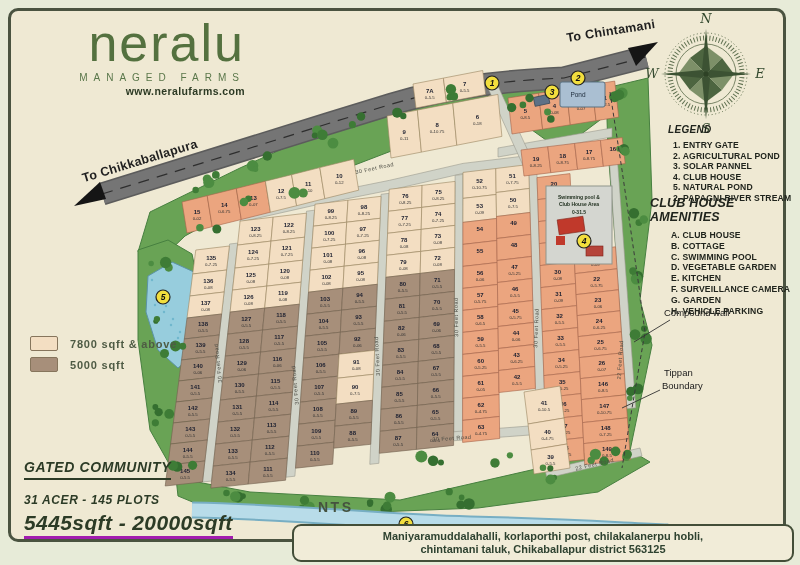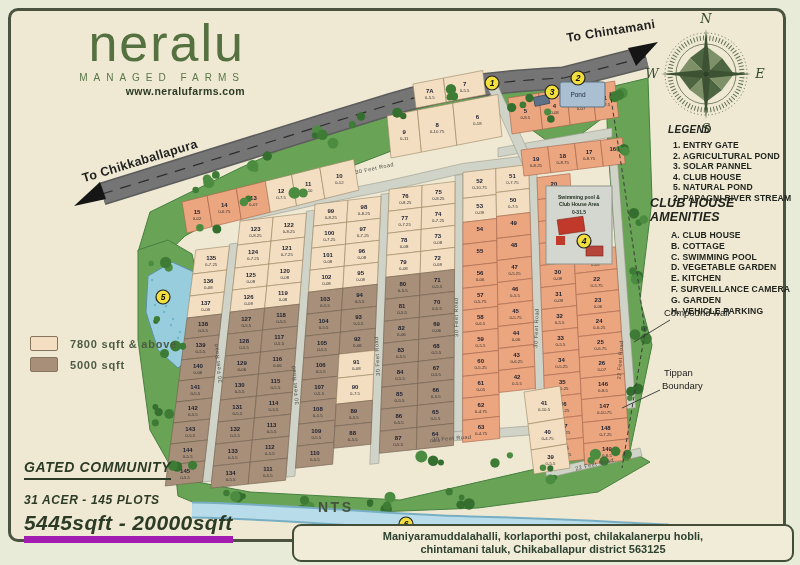--- a/index.html
+++ b/index.html
@@ -21,21 +21,21 @@
   .amenities .item{font-size:8.6px;font-weight:bold;line-height:10.8px;letter-spacing:.15px;padding-left:21px;white-space:nowrap;}
   .colorkey{left:30px;top:334px;}
   .colorkey .row{margin-bottom:7px;height:14px;}
   .colorkey .sw{display:inline-block;width:26px;height:13px;border:1px solid #86755c;border-radius:2px;vertical-align:middle;}
   .colorkey .lb{display:inline-block;margin-left:12px;font-size:11px;color:#4e5b44;letter-spacing:.8px;vertical-align:middle;font-weight:600;}
   .community{left:24px;top:458px;color:#2c3b26;}
   .gc-title{display:inline-block;font-style:italic;font-weight:800;font-size:14px;letter-spacing:.6px;
             border-bottom:2px solid #2c3b26;padding-bottom:3px;margin-bottom:13px;}
   .gc-line1{font-style:italic;font-weight:800;font-size:12px;letter-spacing:.6px;margin-bottom:4px;}
   .gc-line2{display:inline-block;font-style:italic;font-weight:800;font-size:21px;letter-spacing:.4px;
-            border-bottom:7px solid #a21caf;padding-bottom:1px;}
+            border-bottom:3px solid #a21caf;padding-bottom:1px;}
   .addressbox{left:292px;top:524px;width:502px;height:38px;border:2.5px solid #434e38;border-radius:9px;
               background:#f1ecd8;box-sizing:border-box;display:flex;flex-direction:column;justify-content:center;
               text-align:center;color:#2e4230;font-size:11px;font-weight:bold;line-height:13px;}
   .to-chintamani{left:566px;top:24px;transform:rotate(-9deg);font-size:12.5px;font-weight:600;color:#1f1f1f;letter-spacing:.3px;}
   .to-chik{left:80px;top:154px;transform:rotate(-17deg);font-size:12.5px;font-weight:600;color:#1f1f1f;letter-spacing:.3px;}
   .nts{left:318px;top:499px;font-size:14px;letter-spacing:2.5px;color:#45523f;font-weight:600;}
   .compass{left:645px;top:12px;}
   .compass text{font-family:"DejaVu Serif",serif;font-style:italic;font-size:13px;fill:#33492e;}
 </style>
 </head>

